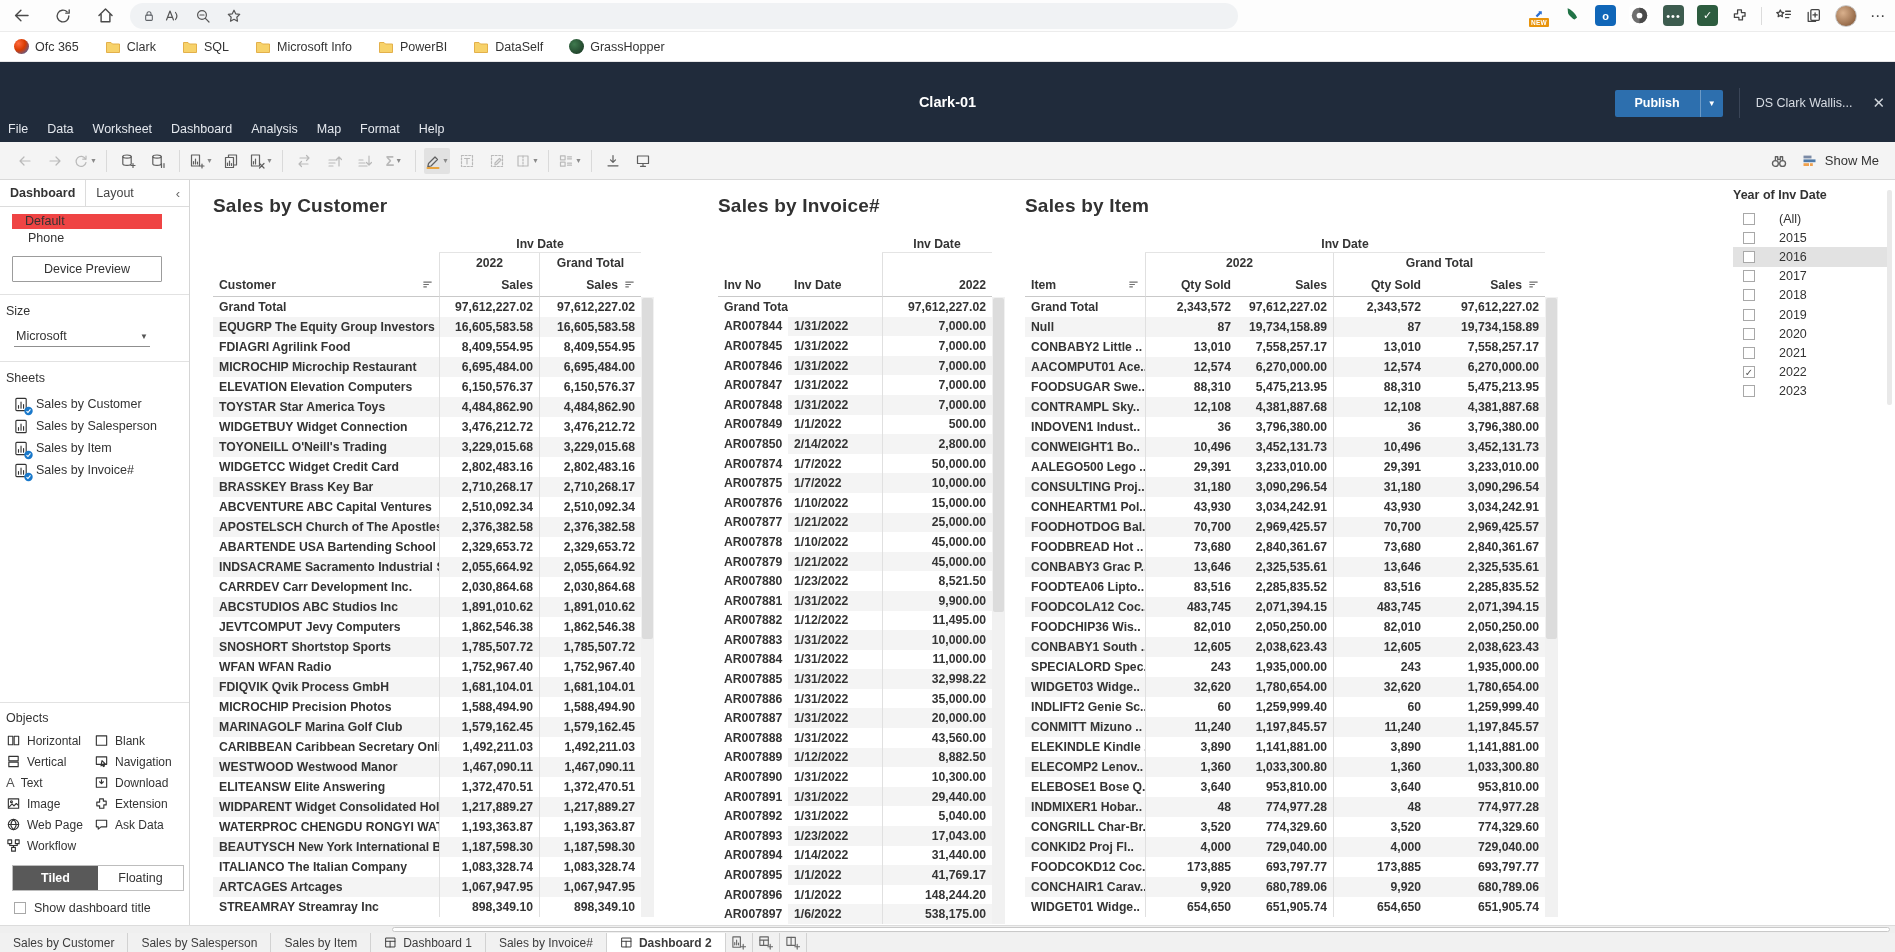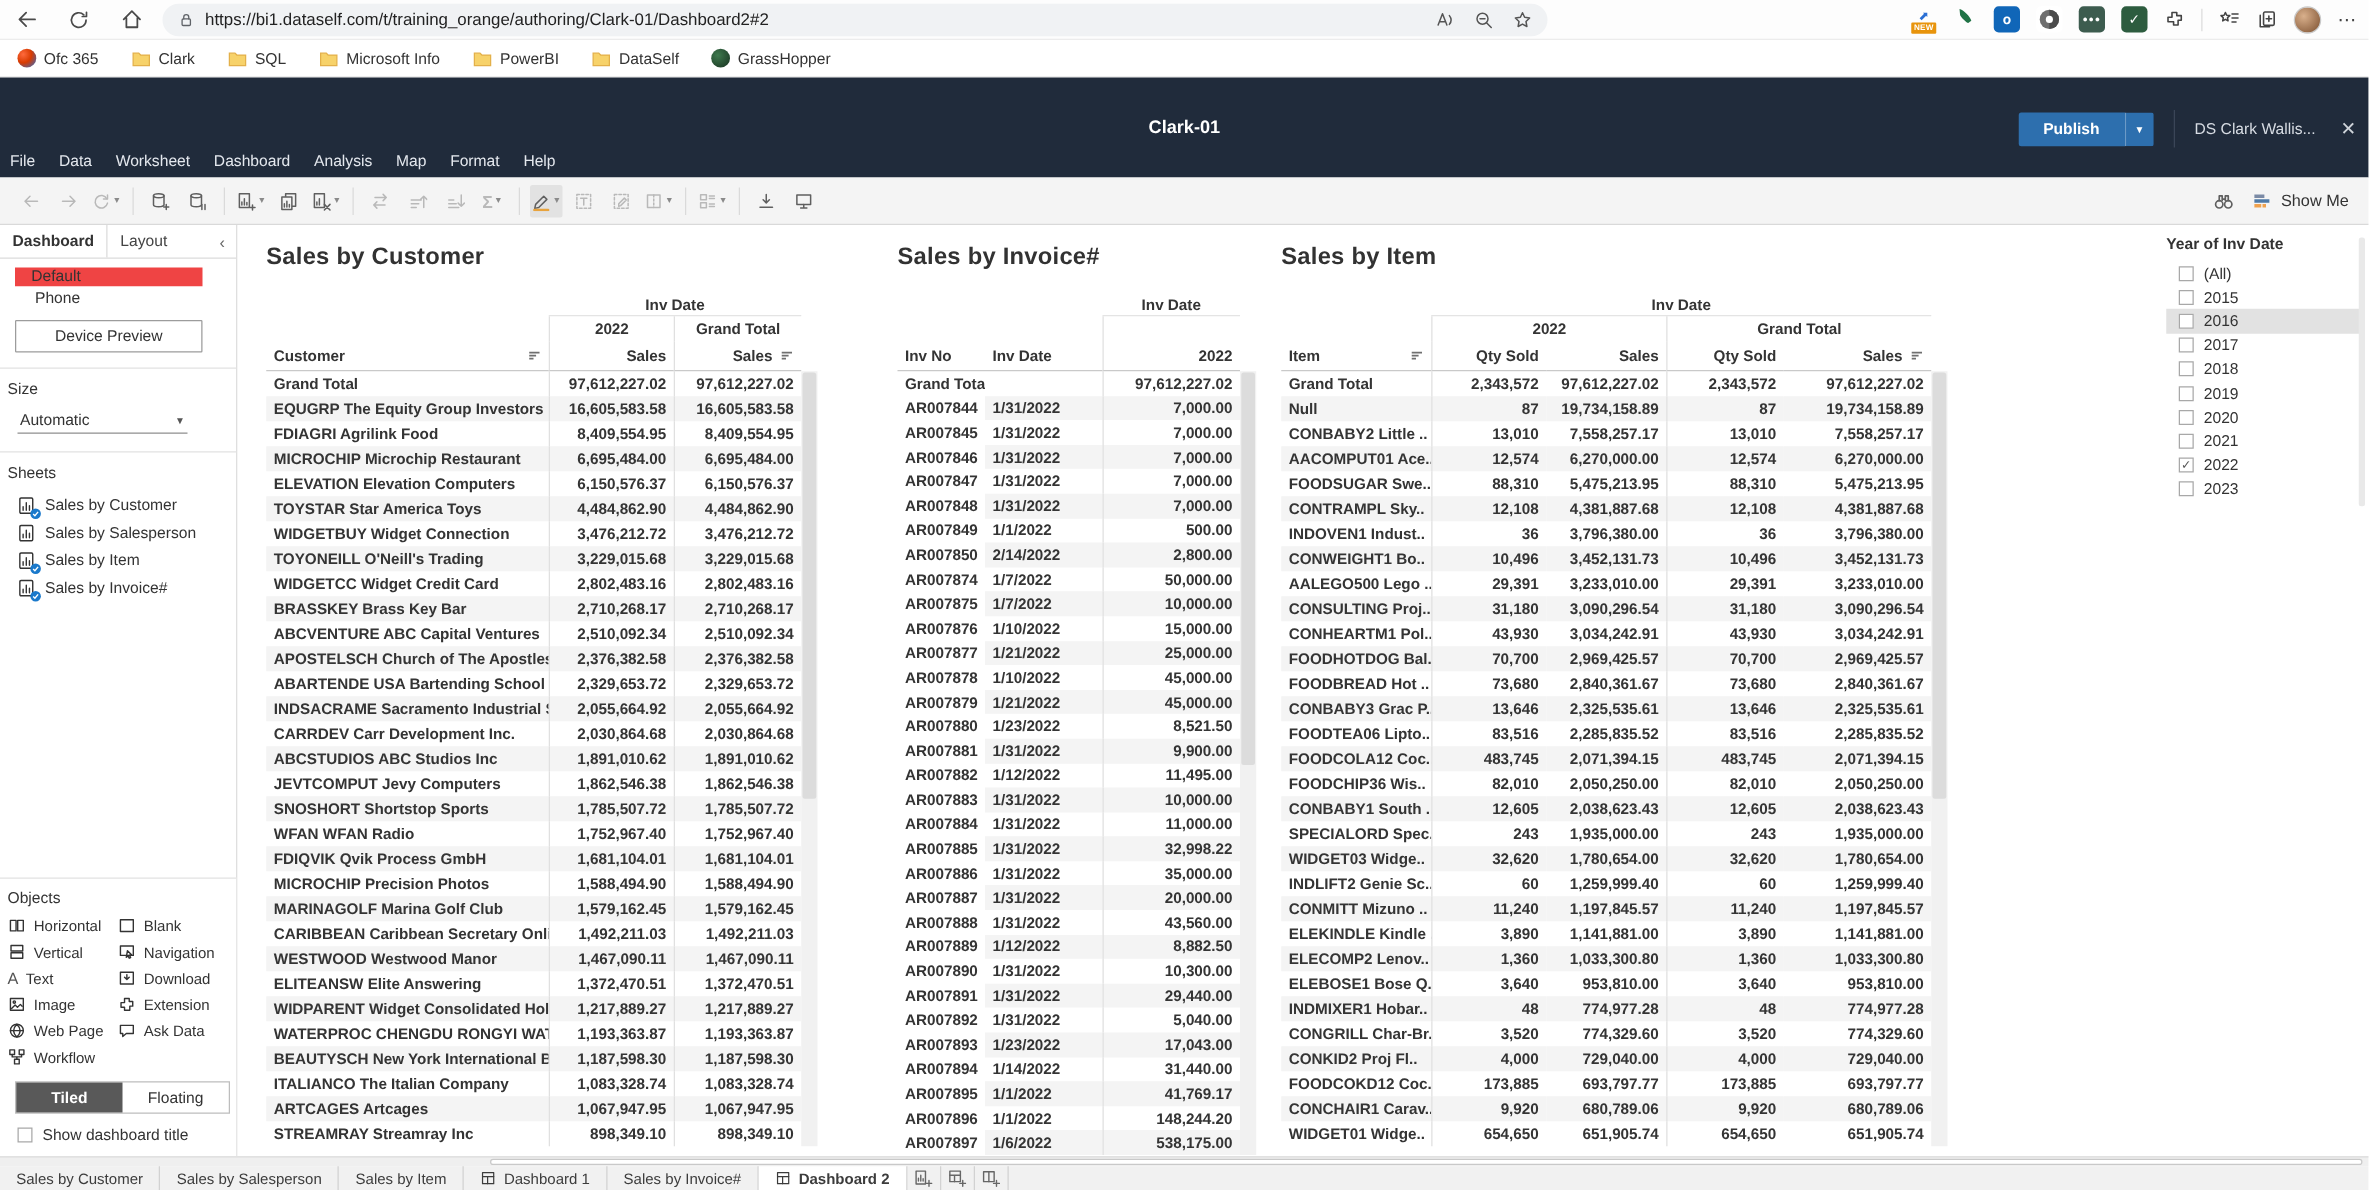--- a/index.html
+++ b/index.html
@@ -92,21 +92,21 @@
   .tcell.bl{border-left:1px solid #e0e0e0;}
   .hdr-under{border-bottom:1px solid #c9c9c9;}
   .span-under{border-bottom:1px solid #e4e4e4;}
   .tscroll{position:absolute;width:13px;background:#f1f1f1;}
   .tthumb{position:absolute;left:1px;right:1px;top:1px;background:#dcdcdc;border-radius:2px;cursor:pointer;}
   .sorticon{margin-left:6px;flex:0 0 auto;}
 
   
   .filter{position:absolute;width:158px;}
   .ftitle{font-size:12.5px;font-weight:bold;color:#333;margin-bottom:7px;}
-  .frow{display:flex;align-items:center;gap:8px;height:19.2px;padding-left:10px;font-size:12.5px;color:#333;cursor:pointer;}
+  .frow{display:flex;align-items:center;gap:24px;height:19.2px;padding-left:10px;font-size:12.5px;color:#333;cursor:pointer;}
   .frow.hl{background:#e2e2e2;}
   .fscroll{position:absolute;width:5px;background:#e9e9e9;border-radius:2px;}
 
   
   .scrollstrip{position:absolute;left:0;right:0;top:925px;height:8px;background:#efefef;border-top:1px solid #dcdcdc;}
   .hthumb{position:absolute;left:392px;right:5px;top:1px;height:5px;background:#fff;border:1px solid #c9c9c9;border-radius:3px;cursor:pointer;}
   .bottombar{position:absolute;left:0;right:0;top:933px;height:19px;background:#f1f1f1;display:flex;align-items:stretch;}
   .btab{display:flex;align-items:center;gap:6px;padding:0 13px;font-size:12px;color:#3c3c3c;border-right:1px solid #d2d2d2;cursor:pointer;white-space:nowrap;}
   .btab.on{background:#fff;font-weight:bold;}
   .bact{display:flex;align-items:center;justify-content:center;width:27px;border-right:1px solid #d2d2d2;cursor:pointer;color:#666;}
@@ -135,21 +135,20 @@
           </svg>
         </span>
     </div>
     <div class="addr-pill">
       <span class="ic" id="ic-lock">
           <svg width="14" height="14" viewBox="0 0 16 16" fill="none" stroke="currentColor" stroke-width="1.2" stroke-linecap="round" stroke-linejoin="round">
             <rect x="4.2" y="7" width="7.6" height="6" rx="1"></rect>
             <path d="M5.7 7V5.4a2.3 2.3 0 0 1 4.6 0V7"></path>
           </svg>
         </span>
-      <span class="addr-url">https://bi1.dataself.com/t/training_orange/authoring/Clark-01/Dashboard2#2</span>
       <span class="pill-icons">
         <span class="ic" id="ic-aloud">
             <svg width="16" height="16" viewBox="0 0 16 16" fill="none" stroke="currentColor" stroke-width="1.2" stroke-linecap="round" stroke-linejoin="round">
               <path d="M2.5 12 6 3l3.5 9M3.7 9.3h4.6"></path>
               <path d="M11.5 4.5q2.8 3.5 0 7"></path>
             </svg>
           </span>
         <span class="ic" id="ic-zoomout">
             <svg width="16" height="16" viewBox="0 0 16 16" fill="none" stroke="currentColor" stroke-width="1.2" stroke-linecap="round" stroke-linejoin="round">
               <circle cx="7" cy="7" r="4.4"></circle>
@@ -490,21 +489,21 @@
     </div>
     <div class="devrow" id="deviceModes">
         <div class="devitem sel">Default</div>
         <div class="devitem sub">Phone</div>
       </div>
     <div class="devprev">Device Preview</div>
     <div class="sb-div"></div>
     <div class="sb-sec">
       <div class="sb-h">Size</div>
       <div class="sizesel">
-        <span>Automatic</span>
+        <span>Microsoft</span>
           <span class="caret">▼</span>
       </div>
     </div>
     <div class="sb-div"></div>
     <div class="sb-sec">
       <div class="sb-h">Sheets</div>
       <div id="sheetList">
           <div class="sheetitem">
             <span class="sheetico ic">
               <svg width="15" height="15" viewBox="0 0 16 16" fill="none" stroke="currentColor" stroke-width="1.2" stroke-linecap="round" stroke-linejoin="round">

